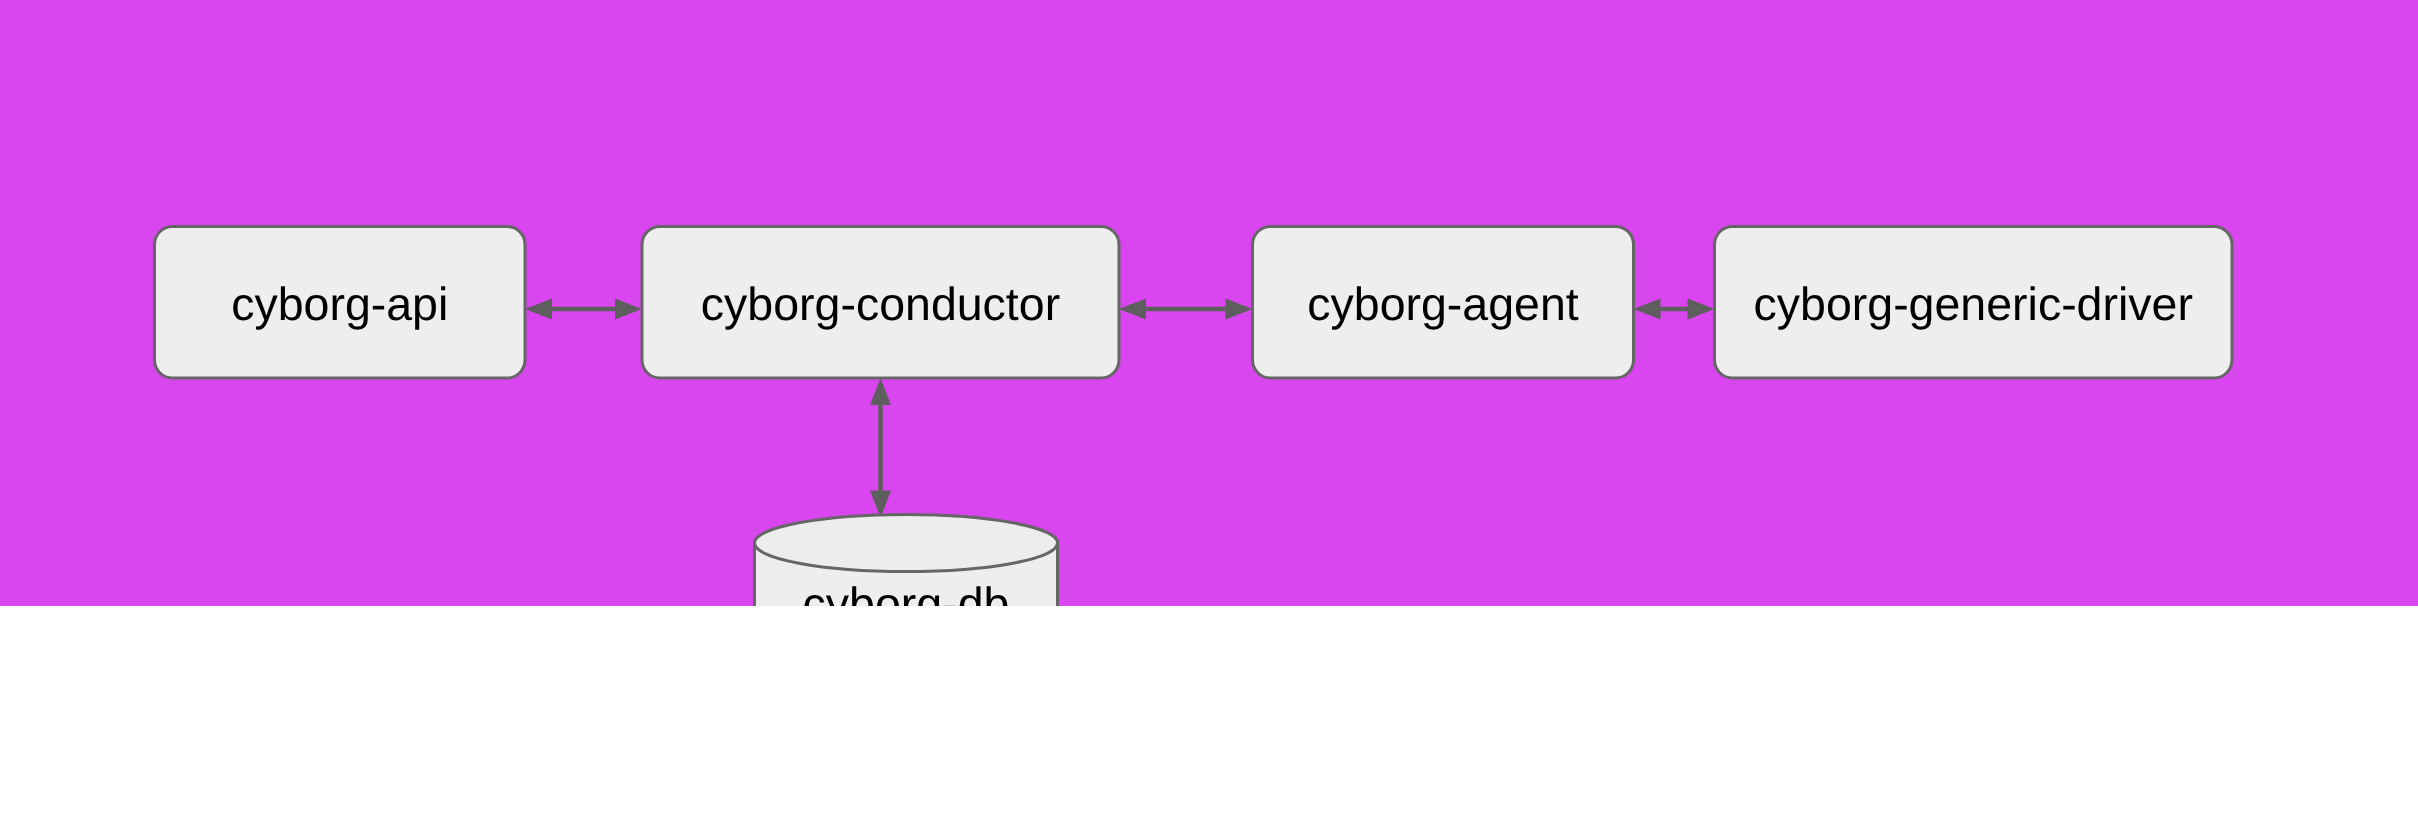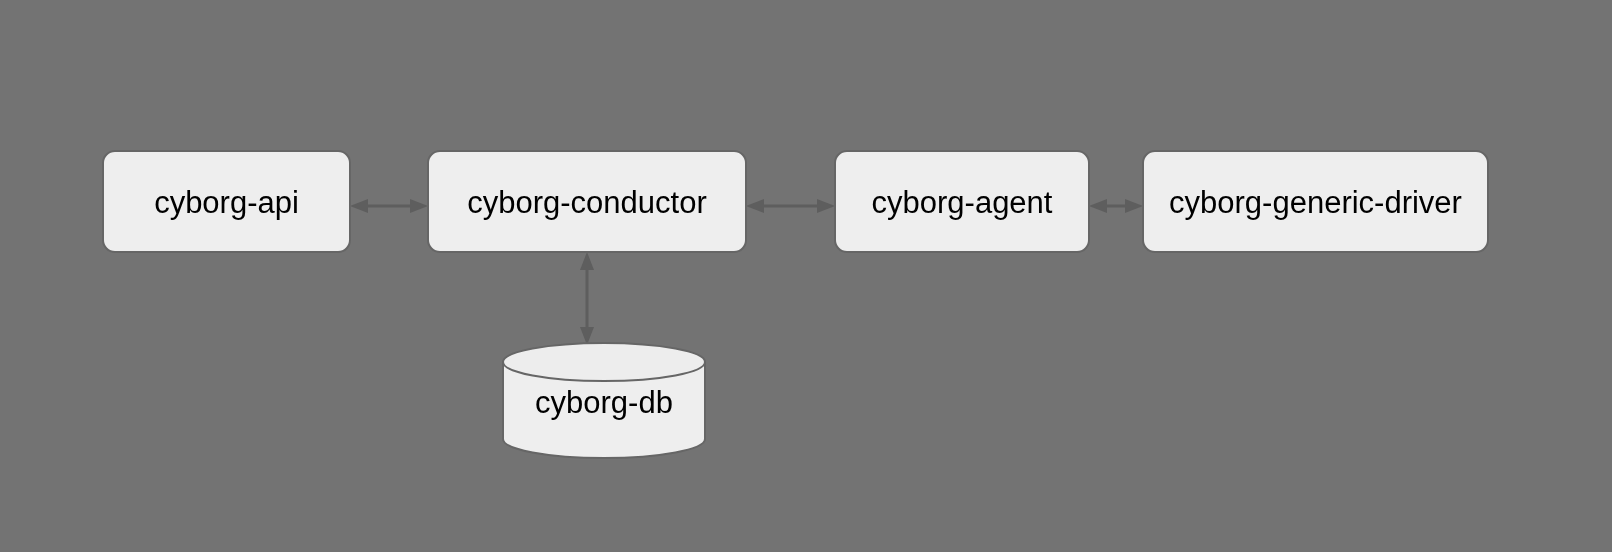--- a/index.html
+++ b/index.html
@@ -7,22 +7,22 @@
     margin: 0;
     padding: 0;
     background: #ffffff;
   }
   body {
     font-family: "Liberation Sans", sans-serif;
   }
   #canvas {
     position: relative;
     width: 1612px;
-    height: 552px;
-    background: #737373;
+    height: 404px;
+    background: #d946ef;
     overflow: hidden;
   }
   #diagram-svg {
     position: absolute;
     left: 0;
     top: 0;
     width: 1612px;
     height: 552px;
   }
   .node-box {

